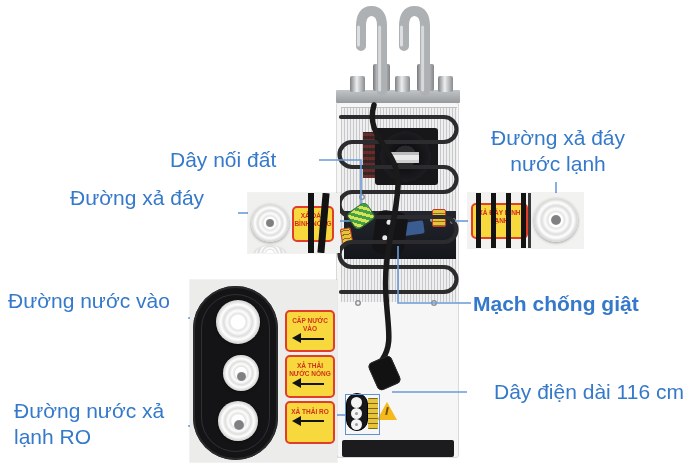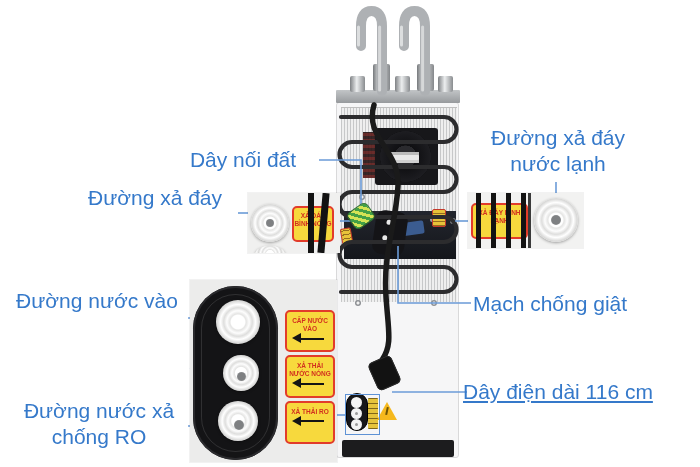--- a/index.html
+++ b/index.html
@@ -3,21 +3,21 @@
 <meta charset="utf-8">
 <style>
   html,body{margin:0;padding:0;background:#fff;}
   .stage{position:relative;width:700px;height:467px;background:#ffffff;overflow:hidden;
          font-family:"Liberation Sans","DejaVu Sans",sans-serif;}
   .abs{position:absolute;}
 
   
   .callout{position:absolute;color:#3579ca;font-size:21px;line-height:26px;z-index:6;}
   .callout span{display:block;}
-  .c-right{text-align:center;}
+  .c-right{text-align:left;}
   .c-center{text-align:center;}
   .c-left{text-align:left;white-space:nowrap;}
 
   
   .u-strip{left:336px;top:90px;width:124px;height:13px;background:linear-gradient(#c2c5c7,#979a9d);border-radius:1px;z-index:1;}
   .u-body{left:336px;top:102px;width:123px;height:356px;background:#f6f6f7;border:1px solid #d9d9da;border-radius:3px;box-sizing:border-box;z-index:1;}
   .u-kick{left:342px;top:440px;width:112px;height:17px;background:#1c1c1e;border-radius:2px;z-index:2;}
   .u-fins{left:341px;top:107px;width:116px;height:194px;background:repeating-linear-gradient(90deg,#c7c8c9 0 1px,#efefef 1px 3px);border-top:1px solid #bfbfbf;z-index:1;}
   .u-fan{left:375px;top:128px;width:63px;height:57px;background:#17171a;border-radius:3px;z-index:2;}
   .u-fanblade{left:5px;top:3px;width:51px;height:51px;border-radius:50%;
@@ -194,27 +194,27 @@
   <div class="callout c-right" style="left:170px;top:147px;width:146px;">
     <span>Dây nối đất</span>
   </div>
   <div class="callout c-right" style="left:70px;top:185px;width:170px;">
     <span>Đường xả đáy</span>
   </div>
   <div class="callout c-center" style="left:480px;top:125px;width:156px;">
     <span>Đường xả đáy</span>
     <span>nước lạnh</span>
   </div>
-  <div class="callout c-left" style="left:473px;top:291px;">
+  <div class="callout c-left" style="left:473px;top:291px;font-weight:bold;">
     <span>Mạch chống giật</span>
   </div>
-  <div class="callout c-left" style="left:463px;top:379px;text-decoration:underline;">
+  <div class="callout c-left" style="left:494px;top:379px;">
     <span>Dây điện dài 116 cm</span>
   </div>
   <div class="callout c-right" style="left:8px;top:288px;width:178px;">
     <span>Đường nước vào</span>
   </div>
   <div class="callout c-right" style="left:14px;top:398px;width:170px;">
     <span>Đường nước xả</span>
-    <span>chống RO</span>
+    <span>lạnh RO</span>
   </div>
 
 </div>
 
 </body></html>

